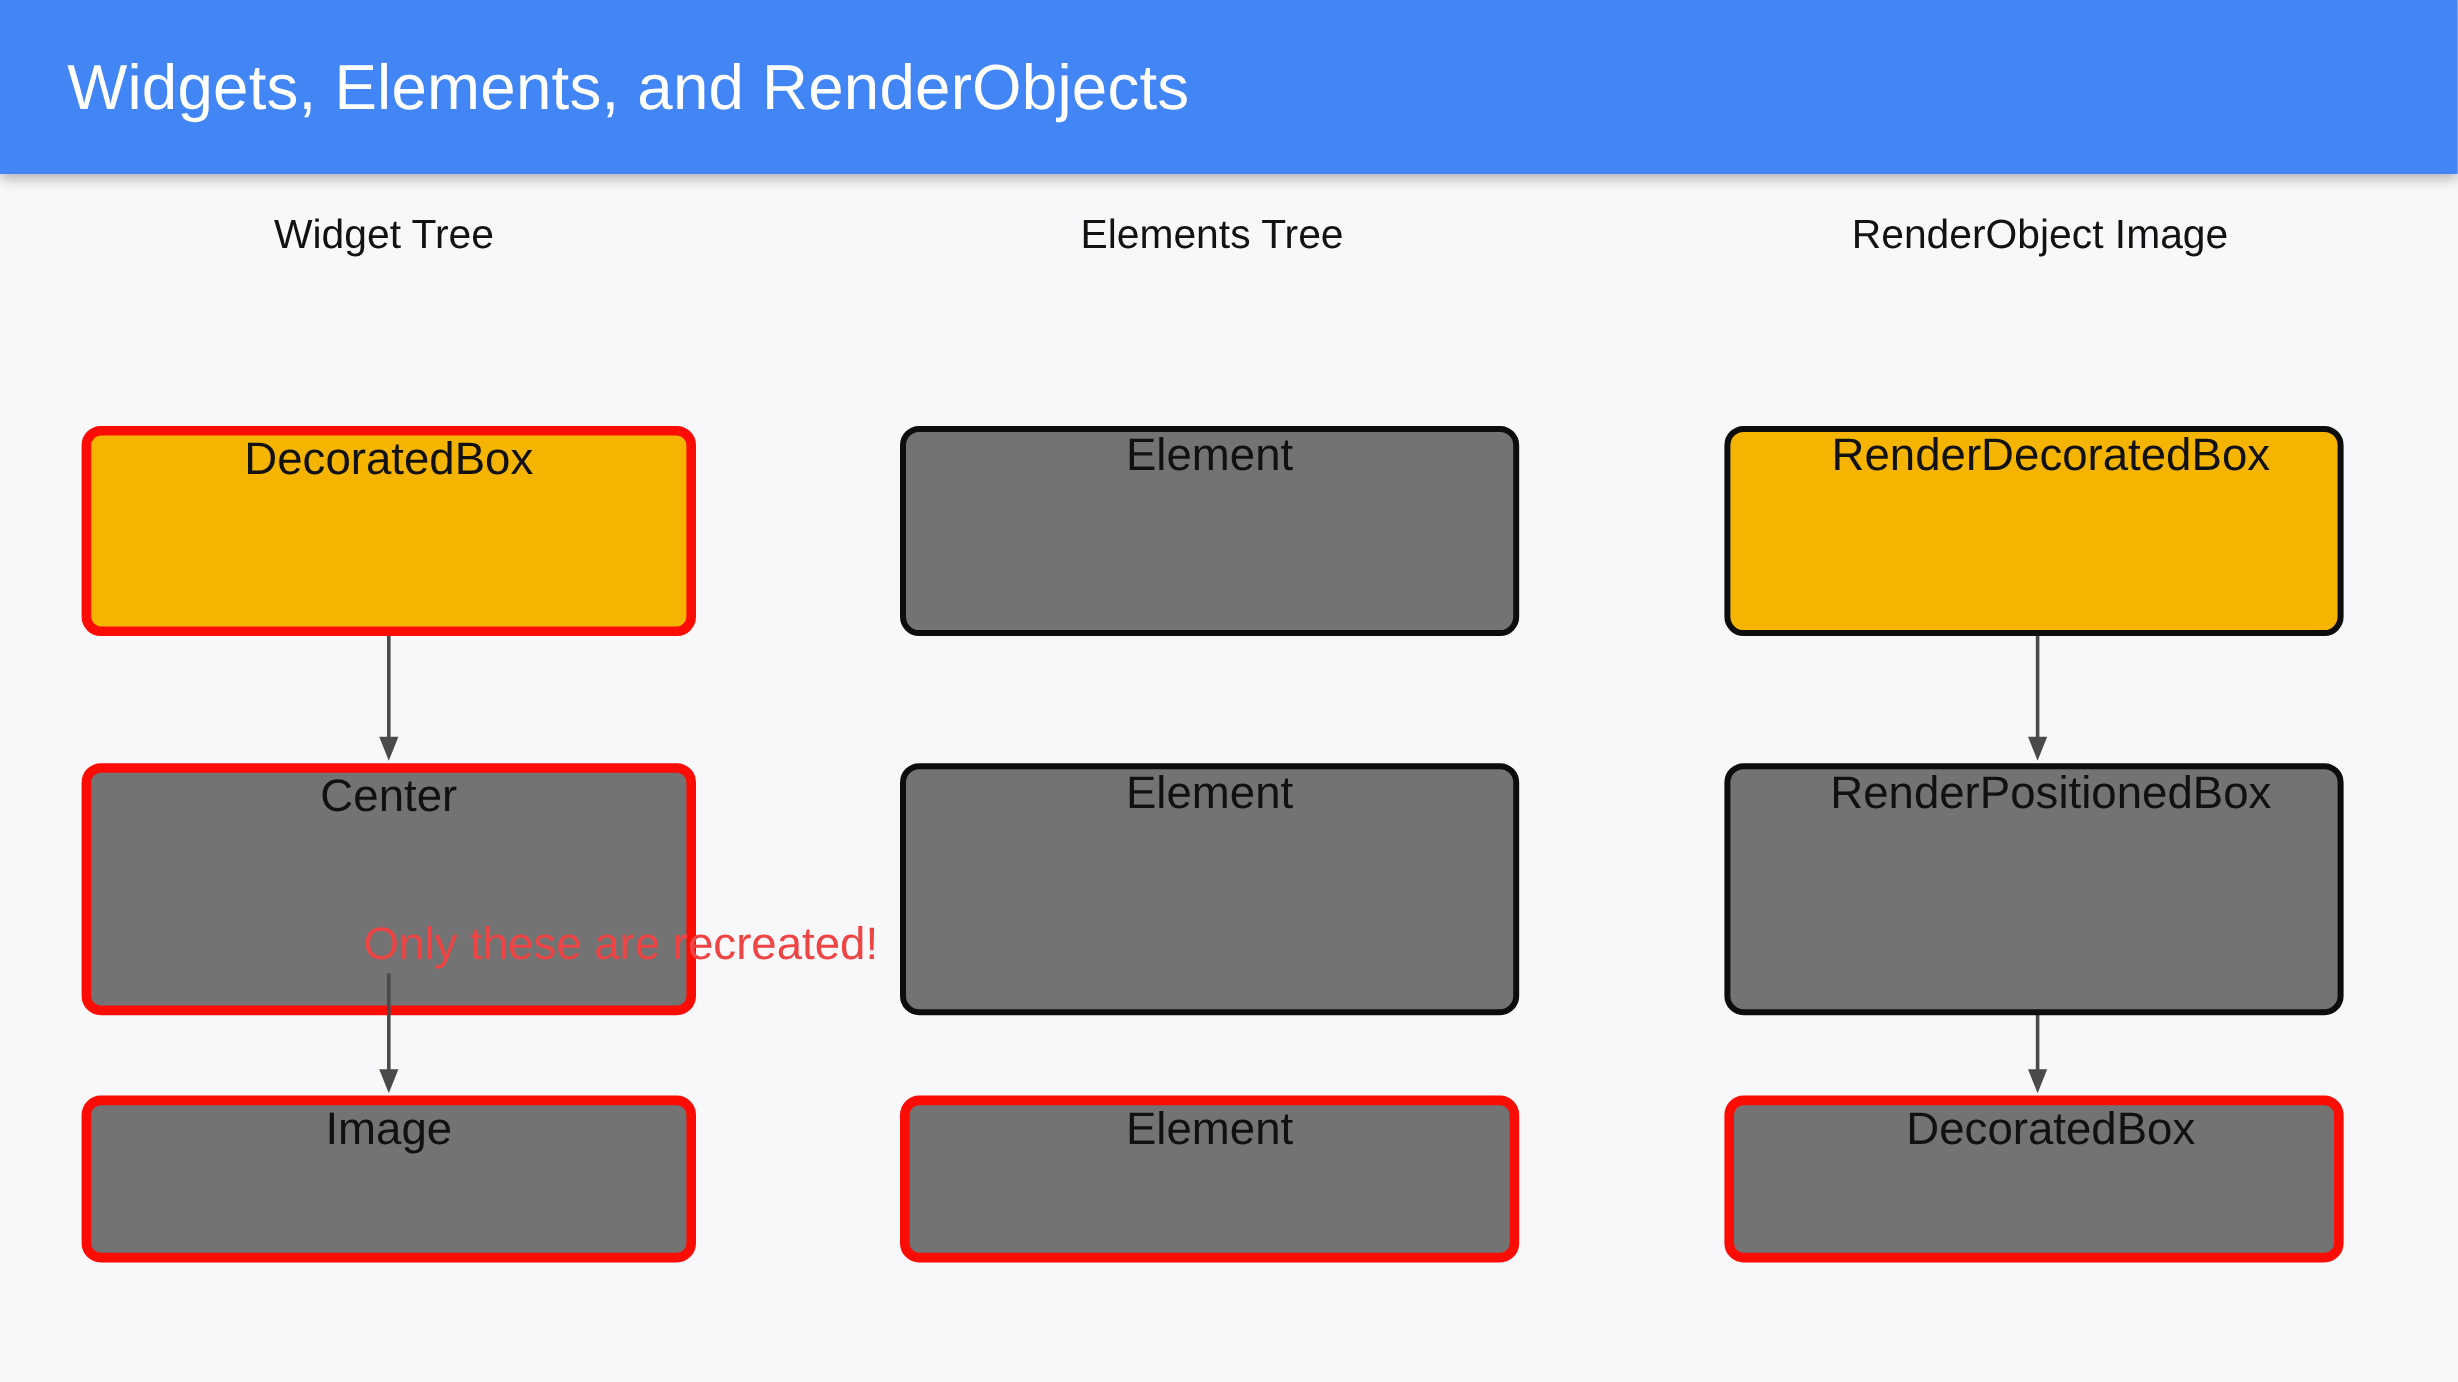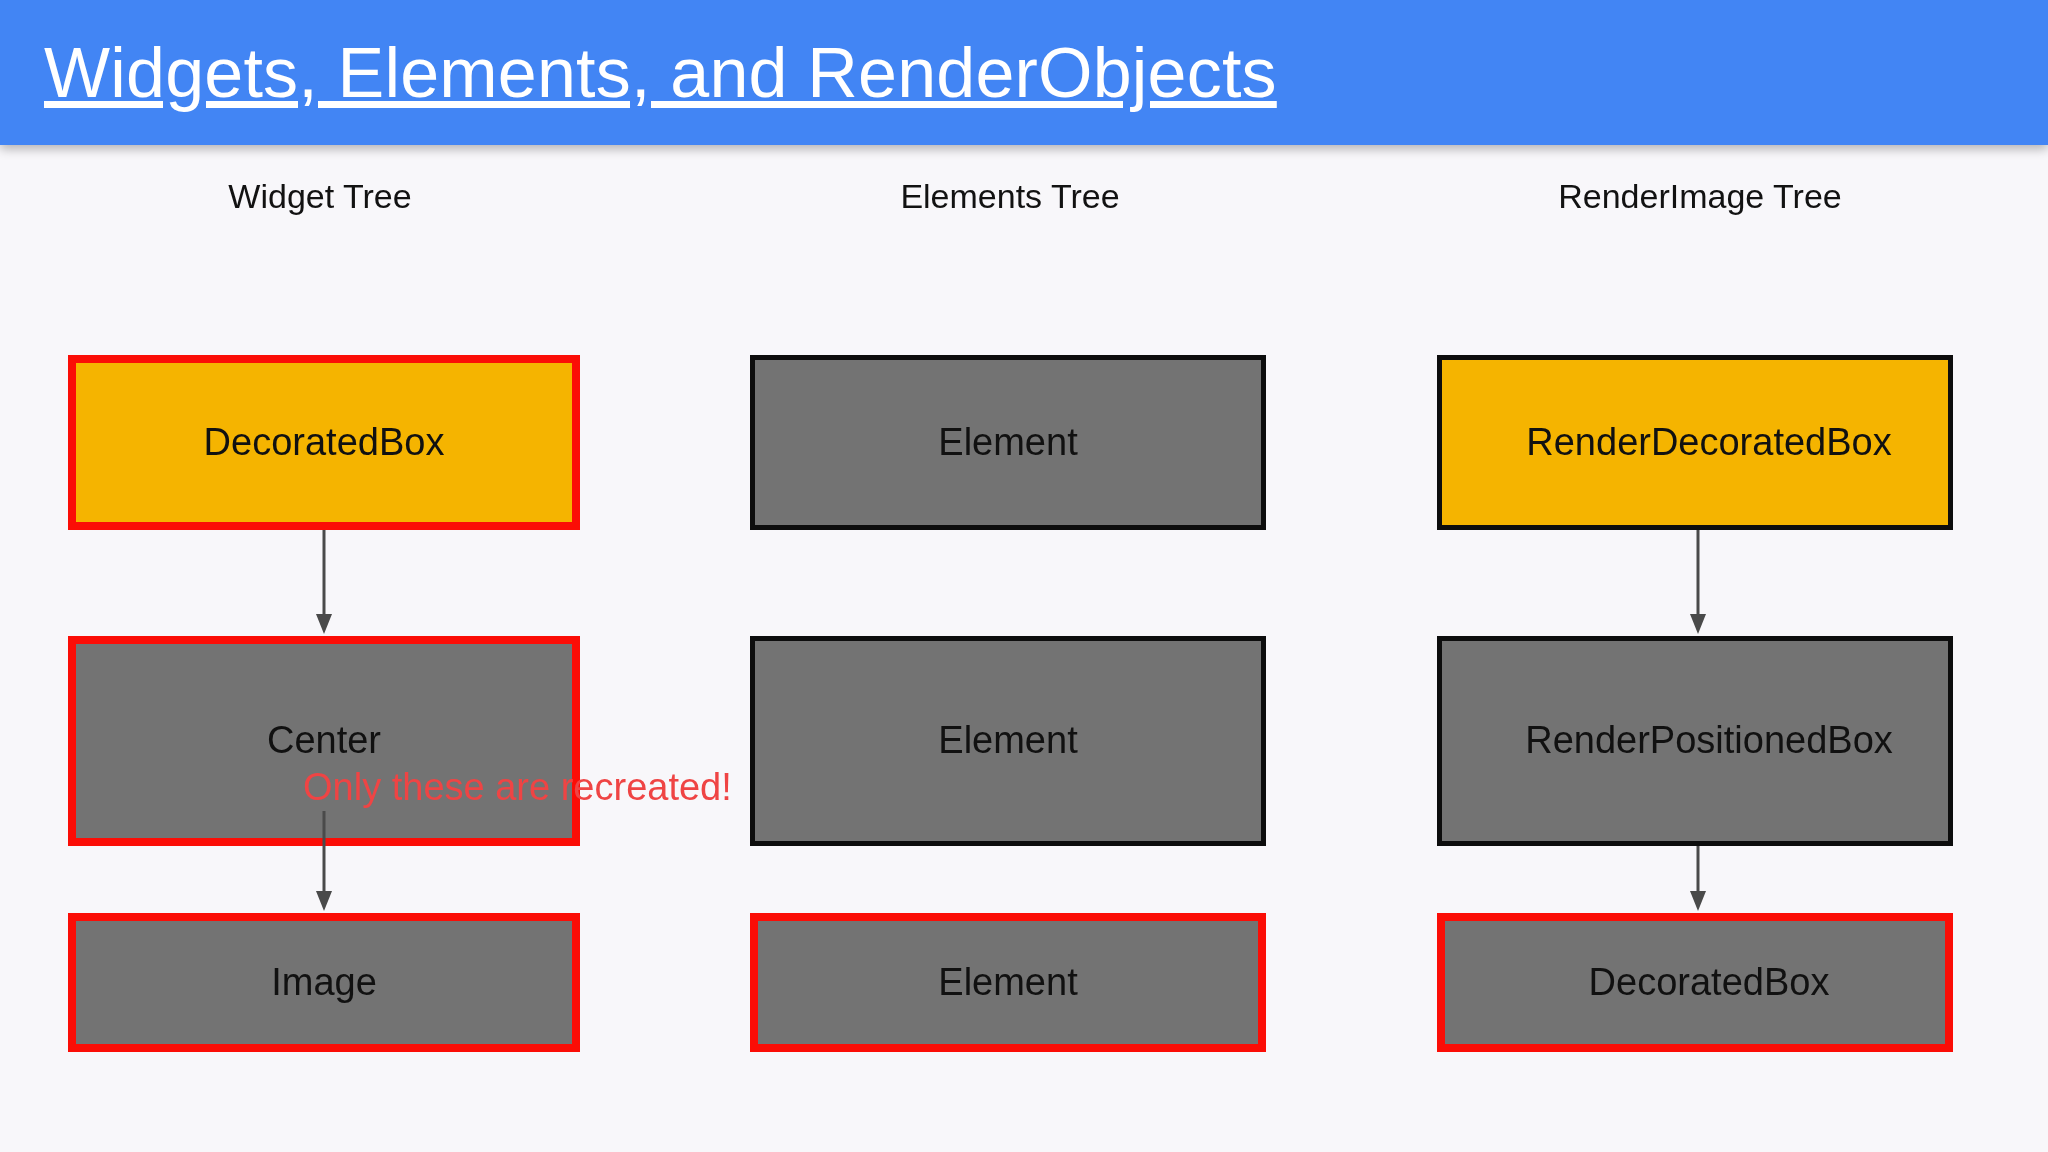--- a/index.html
+++ b/index.html
@@ -21,29 +21,28 @@
     left: 0;
     top: 0;
     width: 2048px;
     height: 145px;
     background: #4285f4;
     box-shadow: 0 4px 10px rgba(0,0,0,0.28);
     z-index: 5;
   }
   #app-title {
     position: absolute;
-    left: 44px;
+    left: 56px;
     top: 50%;
     transform: translateY(-50%);
     color: #ffffff;
-    font-size: 70px;
+    font-size: 53px;
     font-weight: 400;
     letter-spacing: 0.2px;
     white-space: nowrap;
-    text-decoration: underline;
   }
 
   
   #diagram {
     position: absolute;
     left: 0;
     top: 145px;
     width: 2048px;
     height: 1007px;
   }
@@ -66,23 +65,24 @@
     color: #121212;
     font-weight: 400;
     white-space: nowrap;
   }
 
   
   .node-box {
     position: absolute;
     box-sizing: border-box;
     display: flex;
-    align-items: center;
+    align-items: flex-start;
     justify-content: center;
     text-align: center;
+    border-radius: 16px;
   }
   .node-label {
     font-size: 38px;
     color: #111111;
     font-weight: 400;
     line-height: 1.1;
     white-space: nowrap;
   }
 
   
@@ -188,21 +188,21 @@
         <polygon points="13,100 5,80 21,80" fill="#4a4a4a"></polygon>
       </svg>
     </div>
 
     <div class="node-box row-3 box-element border-red fill-white">
       <span class="node-label">Element</span>
     </div>
   </div>
 
   <div class="tree-column" id="column-renderobject">
-    <div class="column-title">RenderImage Tree</div>
+    <div class="column-title">RenderObject Image</div>
 
     <div class="node-box row-1 box-render border-black fill-orange">
       <span class="node-label">RenderDecoratedBox</span>
     </div>
 
     <div class="node-box row-2 box-render border-black fill-white">
       <span class="node-label">RenderPositionedBox</span>
     </div>
 
     <div class="node-box row-3 box-render border-red fill-white">

